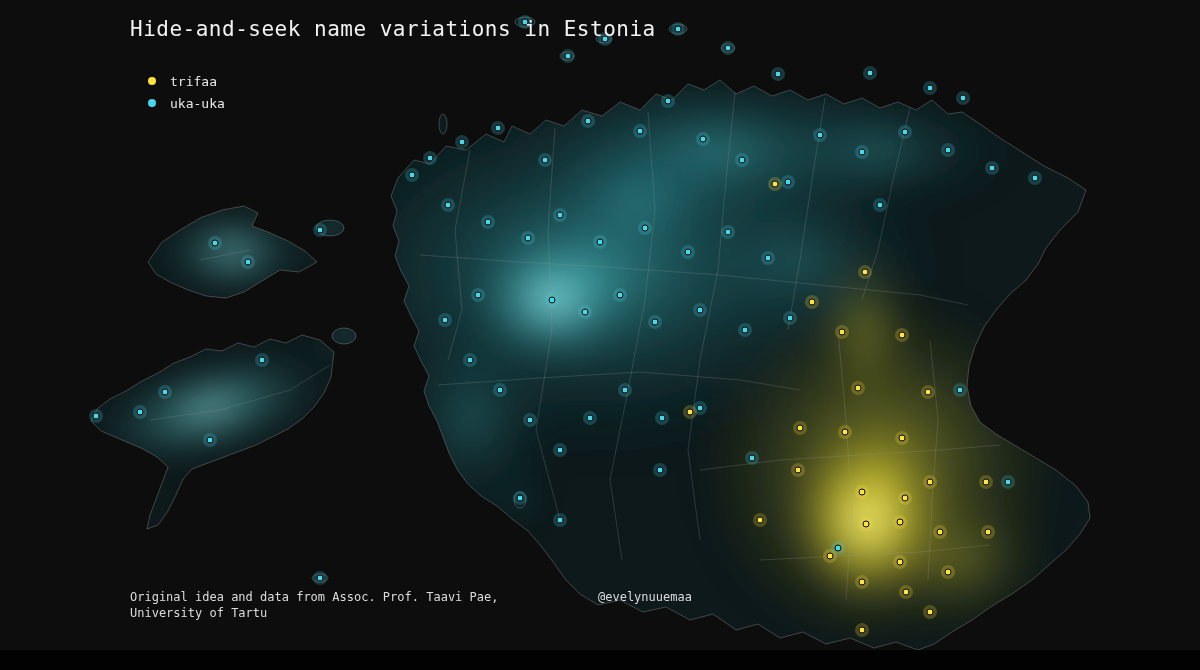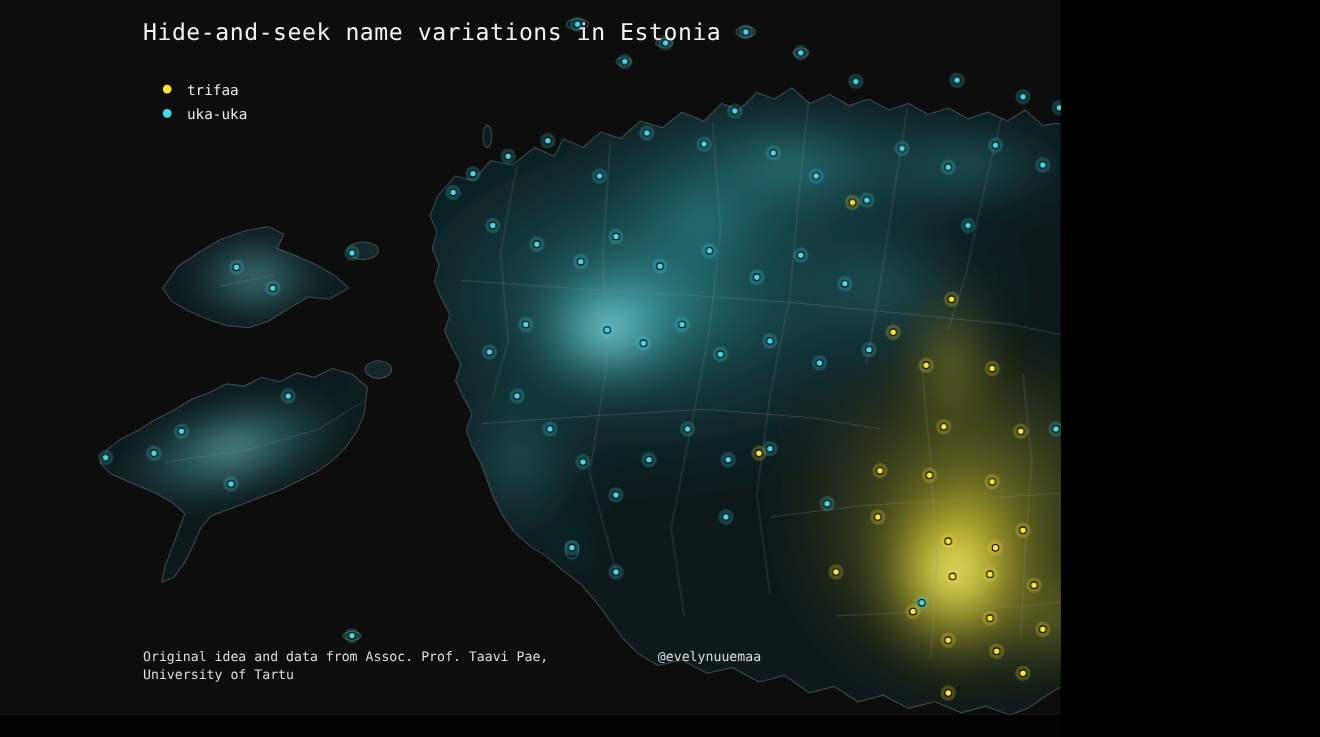--- a/index.html
+++ b/index.html
@@ -1,18 +1,18 @@
 <!DOCTYPE html>
 <html><head>
 <meta charset="utf-8">
 <style>
   html,body{margin:0;padding:0;background:#000;}
   .stage{
     position:relative;
-    width:964px;height:670px;
+    width:1200px;height:670px;
     background:#0d0d0d;
     overflow:hidden;
     font-family:"DejaVu Sans Mono", monospace;
   }
   svg{position:absolute;top:0;left:0;display:block;}
   text{font-family:"DejaVu Sans Mono", monospace;}
   .title-text{font-size:21px;fill:#f2f2f2;letter-spacing:.5px;}
   .legend-text{font-size:13px;fill:#eaeaea;}
   .credit-text{font-size:12px;fill:#dcdcdc;}
   .handle-text{font-size:12px;fill:#dcdcdc;}

